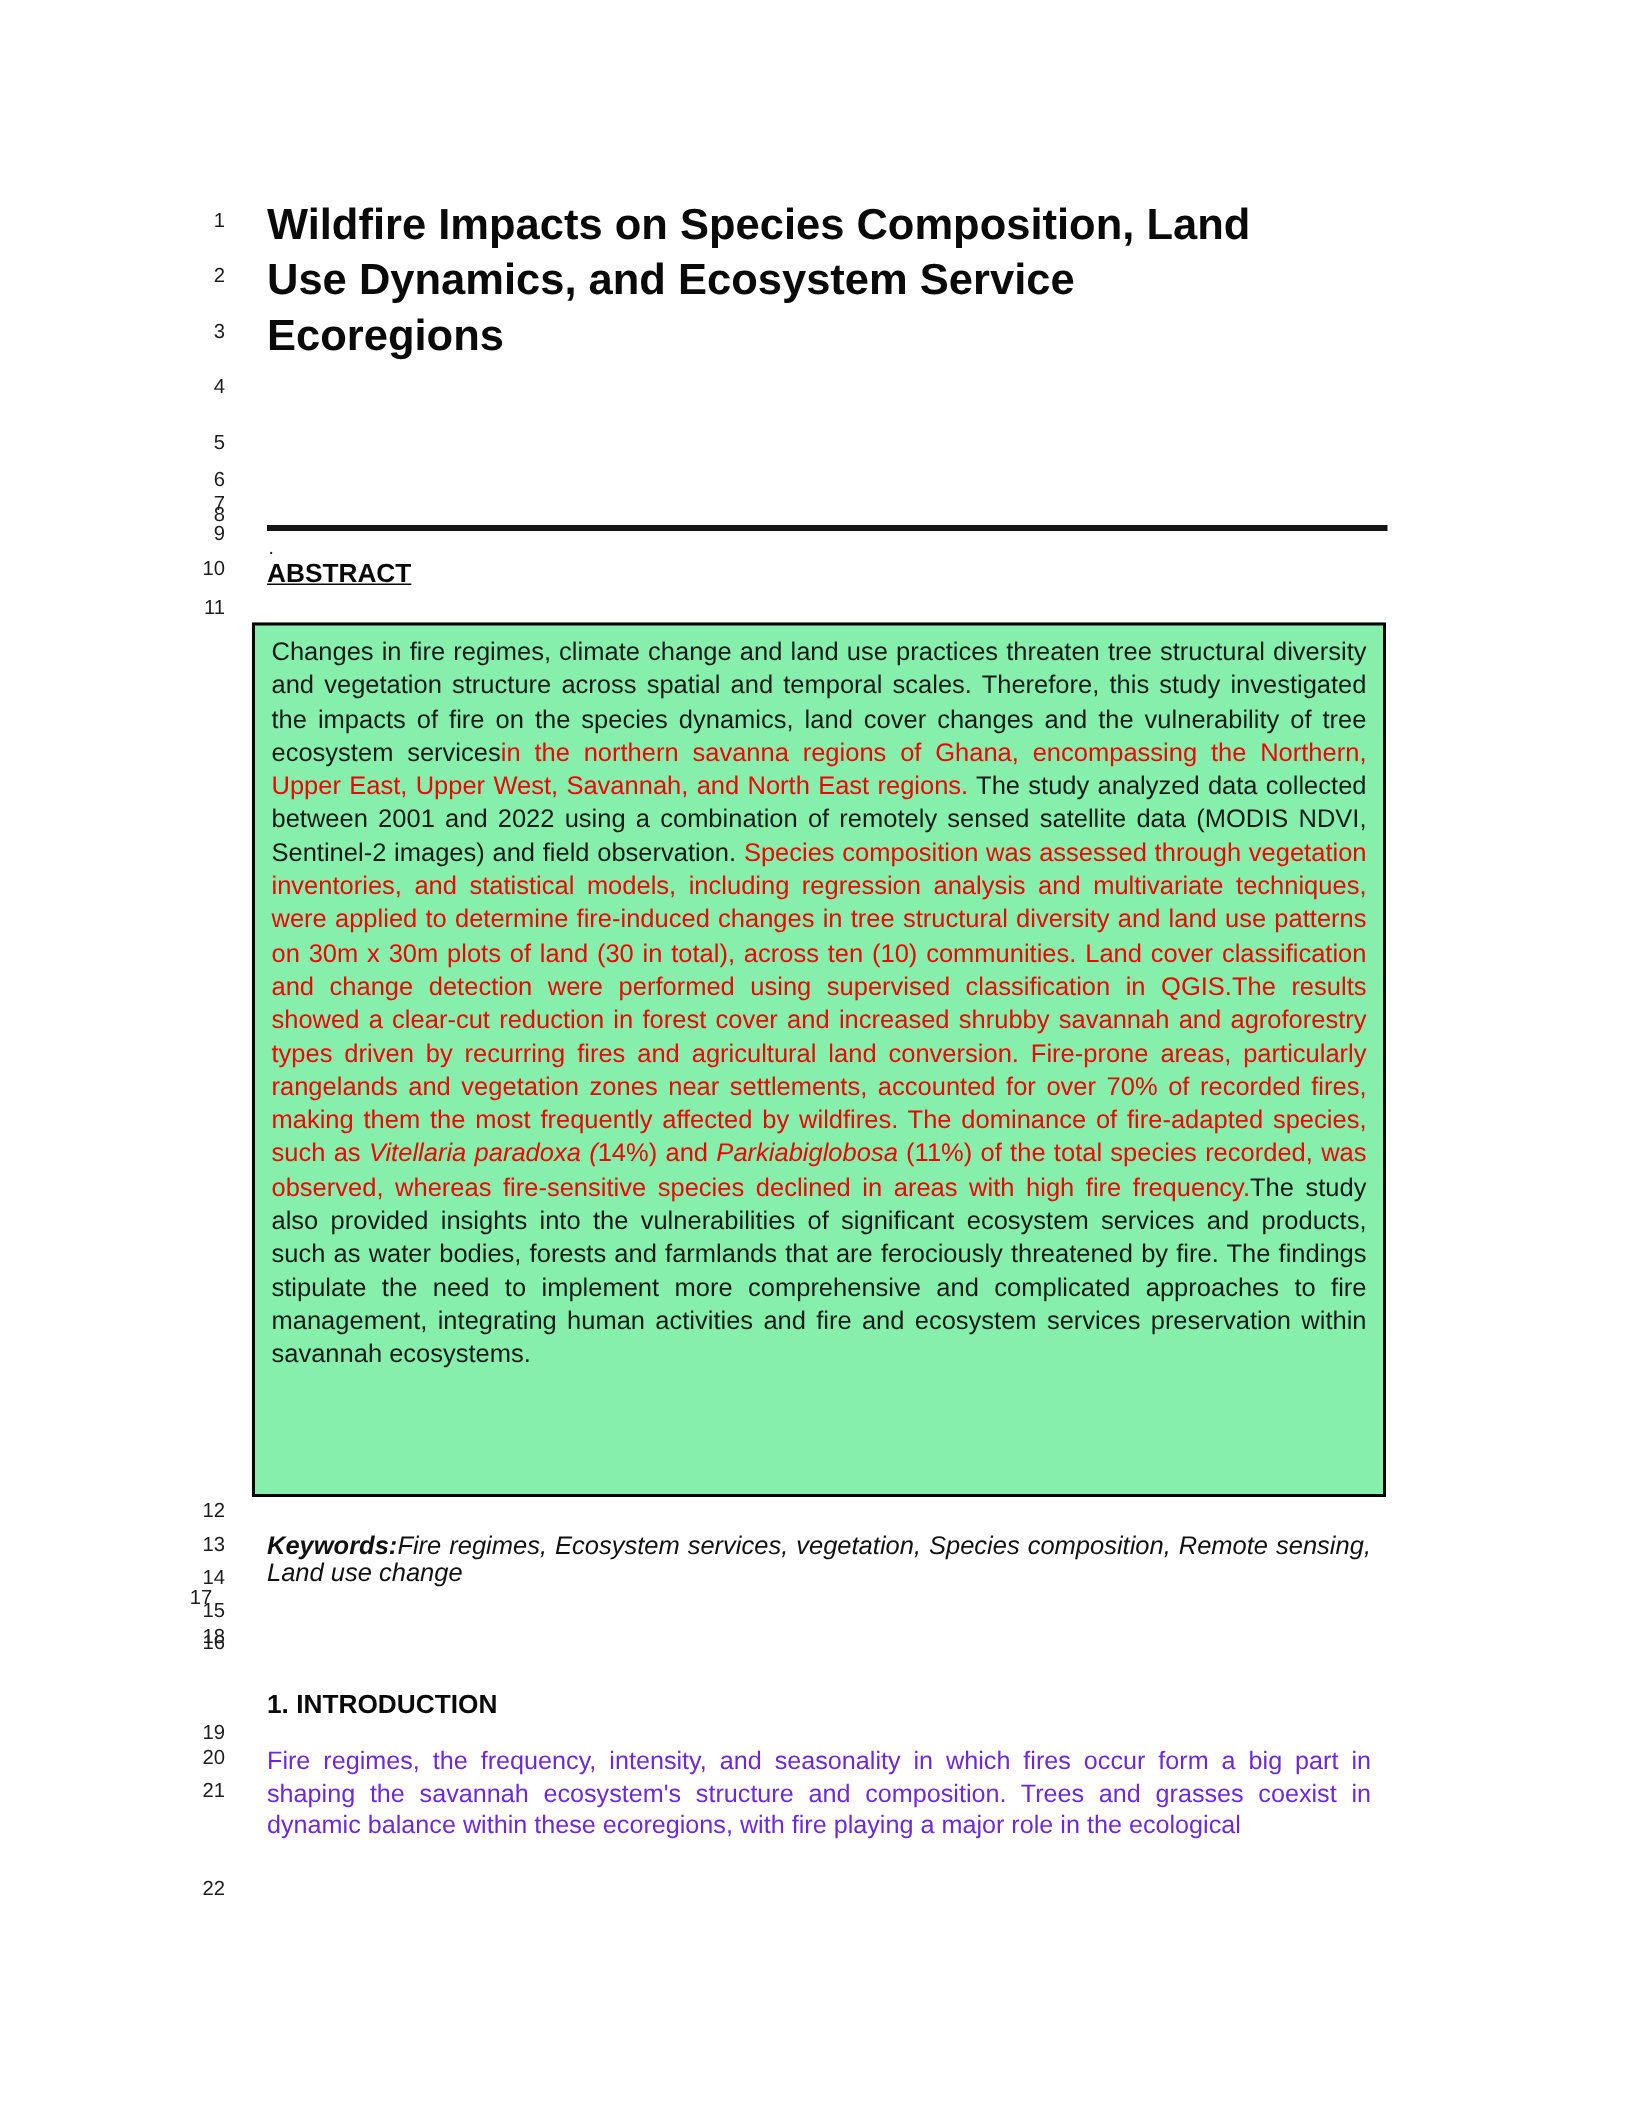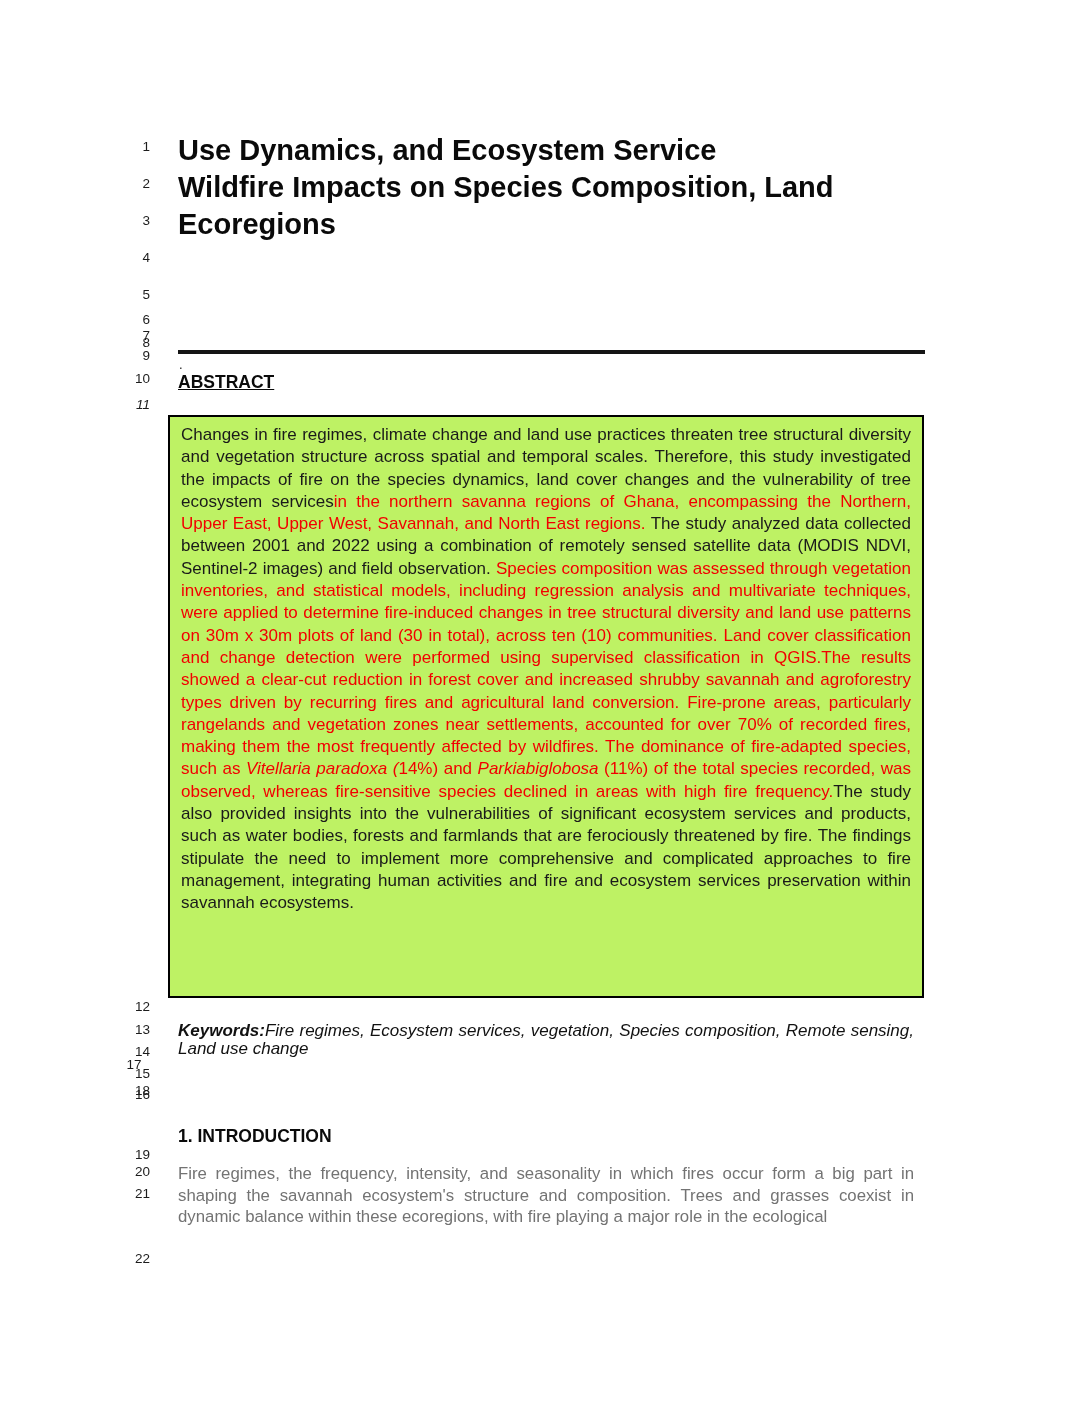--- a/index.html
+++ b/index.html
@@ -56,21 +56,21 @@
     color: #0a0a0a;
     text-decoration: underline;
   }
   #abstract-box {
     position: absolute;
     left: 168px;
     top: 415px;
     width: 756px;
     height: 583px;
     border: 2px solid #000;
-    background: #bef264;
+    background: #86efac;
     padding: 7px 11px;
     font-size: 17px;
     line-height: 22.3px;
     text-align: justify;
     color: #1a1a1a;
   }
   #abstract-box .red { color: #f20000; }
   #abstract-box .italic { font-style: italic; }
   #keywords-block {
     position: absolute;
@@ -93,56 +93,56 @@
     color: #0a0a0a;
   }
   #intro-paragraph {
     position: absolute;
     left: 178px;
     top: 1163px;
     width: 736px;
     font-size: 16.8px;
     line-height: 21.6px;
     text-align: justify;
-    color: #737373;
+    color: #6d28d9;
   }
 </style>
 </head>
 <body>
 
 <div id="page">
 
   <div id="gutter">
       <div class="line-number" style="top: 140px;">1</div>
       <div class="line-number" style="top: 177px;">2</div>
       <div class="line-number" style="top: 214px;">3</div>
       <div class="line-number" style="top: 251px;">4</div>
       <div class="line-number" style="top: 288px;">5</div>
       <div class="line-number" style="top: 313px;">6</div>
       <div class="line-number" style="top: 329px;">7</div>
       <div class="line-number" style="top: 336px;">8</div>
       <div class="line-number" style="top: 349px;">9</div>
       <div class="line-number" style="top: 372px;">10</div>
-      <div class="line-number" style="top: 398px; font-style: italic;">11</div>
+      <div class="line-number" style="top: 398px;">11</div>
       <div class="line-number" style="top: 1000px;">12</div>
       <div class="line-number" style="top: 1023px;">13</div>
       <div class="line-number" style="top: 1045px;">14</div>
       <div class="line-number" style="top: 1067px;">15</div>
       <div class="line-number" style="top: 1088px;">16</div>
       <div class="line-number" style="top: 1058px; text-align: center;">17</div>
       <div class="line-number" style="top: 1084px;">18</div>
       <div class="line-number" style="top: 1148px;">19</div>
       <div class="line-number" style="top: 1165px;">20</div>
       <div class="line-number" style="top: 1187px;">21</div>
       <div class="line-number" style="top: 1252px;">22</div>
     </div>
 
   <div id="title-block">
+    <div>Wildfire Impacts on Species Composition, Land</div>
     <div>Use Dynamics, and Ecosystem Service</div>
-    <div>Wildfire Impacts on Species Composition, Land</div>
     <div>Ecoregions</div>
   </div>
 
   <div id="divider-rule"></div>
   <div id="divider-dot">.</div>
 
   <div id="abstract-heading">ABSTRACT</div>
 
   <div id="abstract-box"><span>Changes in fire regimes, climate change and land use practices threaten tree structural diversity and vegetation structure across spatial and temporal scales. Therefore, this study investigated the impacts of fire on the species dynamics, land cover changes and the vulnerability of tree ecosystem services</span><span class="red">in the northern savanna regions of Ghana, encompassing the Northern, Upper East, Upper West, Savannah, and North East regions. </span><span>The study analyzed data collected between 2001 and 2022 using a combination of remotely sensed satellite data (MODIS NDVI, Sentinel-2 images) and field observation. </span><span class="red">Species composition was assessed through vegetation inventories, and statistical models, including regression analysis and multivariate techniques, were applied to determine fire-induced changes in tree structural diversity and land use patterns on 30m x 30m plots of land (30 in total), across ten (10) communities. Land cover classification and change detection were performed using supervised classification in QGIS.The results showed a clear-cut reduction in forest cover and increased shrubby savannah and agroforestry types driven by recurring fires and agricultural land conversion. Fire-prone areas, particularly rangelands and vegetation zones near settlements, accounted for over 70% of recorded fires, making them the most frequently affected by wildfires. The dominance of fire-adapted species, such as </span><span class="red italic">Vitellaria paradoxa (</span><span class="red">14%) and </span><span class="red italic">Parkiabiglobosa</span><span class="red"> (11%) of the total species recorded, was observed, whereas fire-sensitive species declined in areas with high fire frequency.</span><span>The study also provided insights into the vulnerabilities of significant ecosystem services and products, such as water bodies, forests and farmlands that are ferociously threatened by fire. The findings stipulate the need to implement more comprehensive and complicated approaches to fire management, integrating human activities and fire and ecosystem services preservation within savannah ecosystems.</span></div>
 

